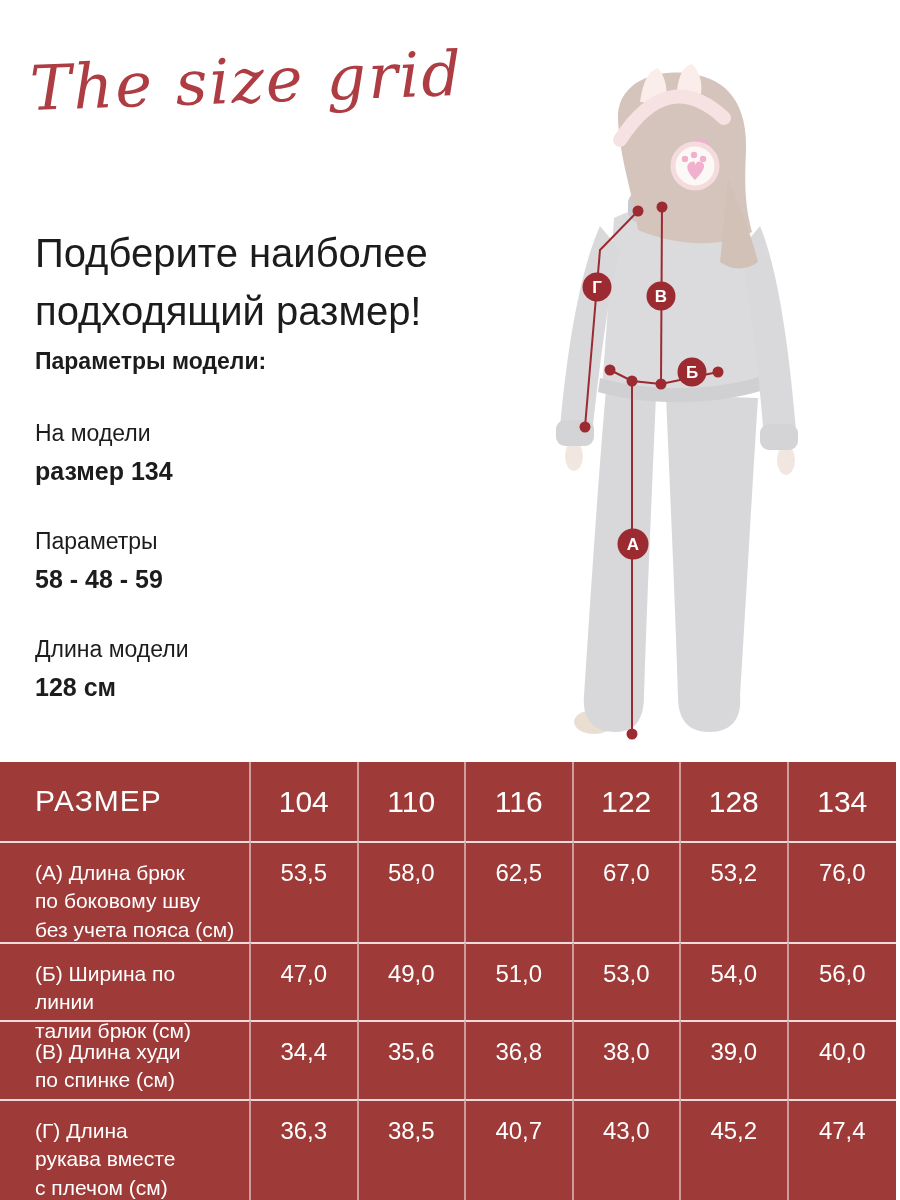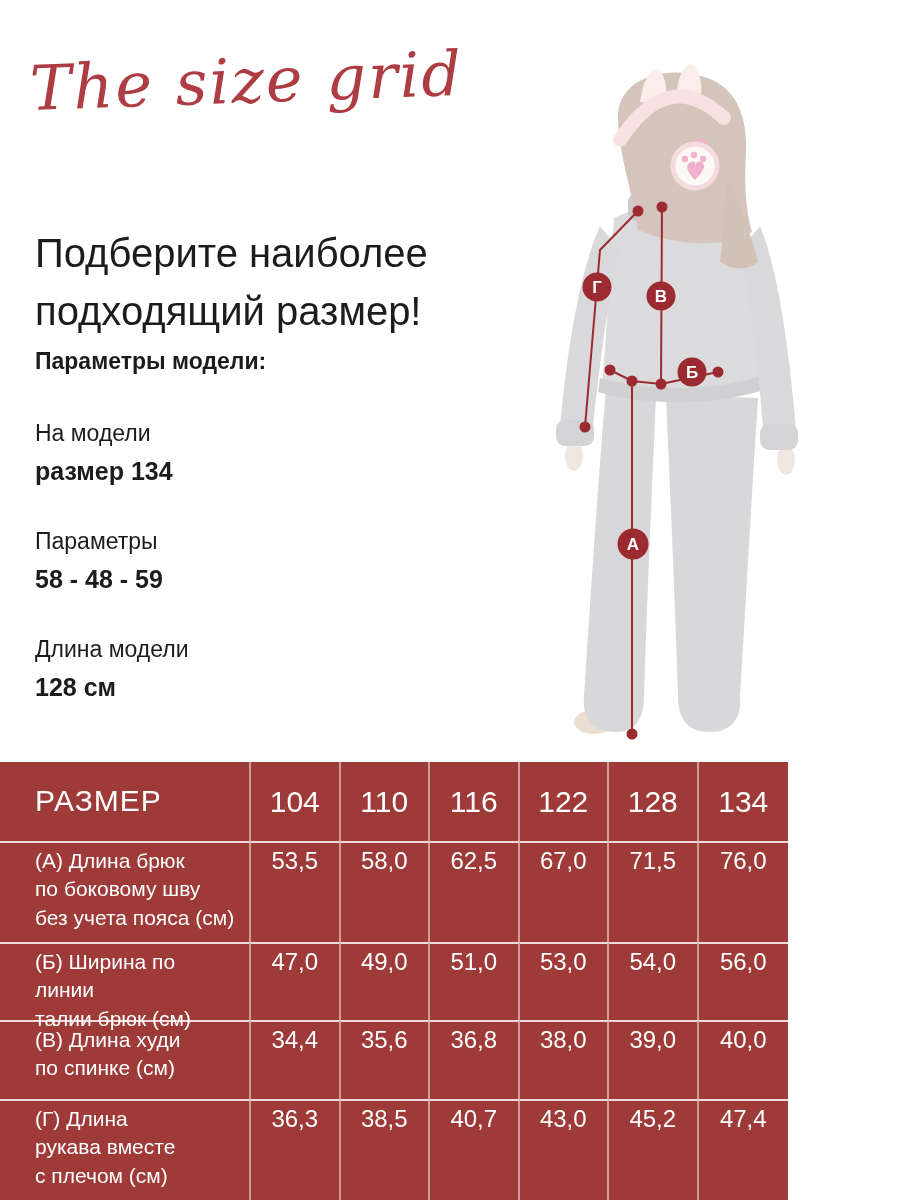--- a/index.html
+++ b/index.html
@@ -29,29 +29,29 @@
   }
   .param-label{position:absolute;left:35px;font-size:23px;}
   .param-value{position:absolute;left:35px;font-size:25px;font-weight:bold;}
   .pl-0{top:420px}.pv-0{top:457px}
   .pl-1{top:528px}.pv-1{top:565px}
   .pl-2{top:636px}.pv-2{top:673px}
 
   .photo{position:absolute;left:520px;top:60px;width:380px;height:700px;}
 
   .size-table{
-    position:absolute;left:0;top:762px;width:788px;height:438px;
+    position:absolute;left:0;top:762px;width:896px;height:438px;
     background:var(--table-red);color:#fff;
     display:grid;grid-template-columns:251px repeat(6,1fr);
     grid-template-rows:79px 101px 78px 79px 101px;
   }
   .cell{
     border-right:2px solid rgba(255,255,255,.5);
     display:flex;align-items:flex-start;justify-content:center;
-    padding-top:4px;font-size:24px;
+    padding-top:16px;font-size:24px;
   }
   .cell.col-last{border-right:none;}
   .cell.bt{border-top:2px solid rgba(255,255,255,.82);}
   .cell.label{
     justify-content:flex-start;padding-left:35px;padding-right:10px;
     font-size:21px;line-height:1.35;white-space:pre-line;
   }
   .cell.head{align-items:center;padding-top:0;font-size:30px;}
   .cell.head.label{font-size:30px;letter-spacing:1px;}
   .marker-text{
@@ -147,21 +147,21 @@
     <div class="cell head">128</div>
     <div class="cell head col-last">134</div>
 
     <div class="cell label bt">(А) Длина брюк
 по боковому шву
 без учета пояса (см)</div>
     <div class="cell bt">53,5</div>
     <div class="cell bt">58,0</div>
     <div class="cell bt">62,5</div>
     <div class="cell bt">67,0</div>
-    <div class="cell bt">71,5</div>
+    <div class="cell bt">53,2</div>
     <div class="cell bt col-last">76,0</div>
 
     <div class="cell label bt">(Б) Ширина по линии
 талии брюк (см)</div>
     <div class="cell bt">47,0</div>
     <div class="cell bt">49,0</div>
     <div class="cell bt">51,0</div>
     <div class="cell bt">53,0</div>
     <div class="cell bt">54,0</div>
     <div class="cell bt col-last">56,0</div>

